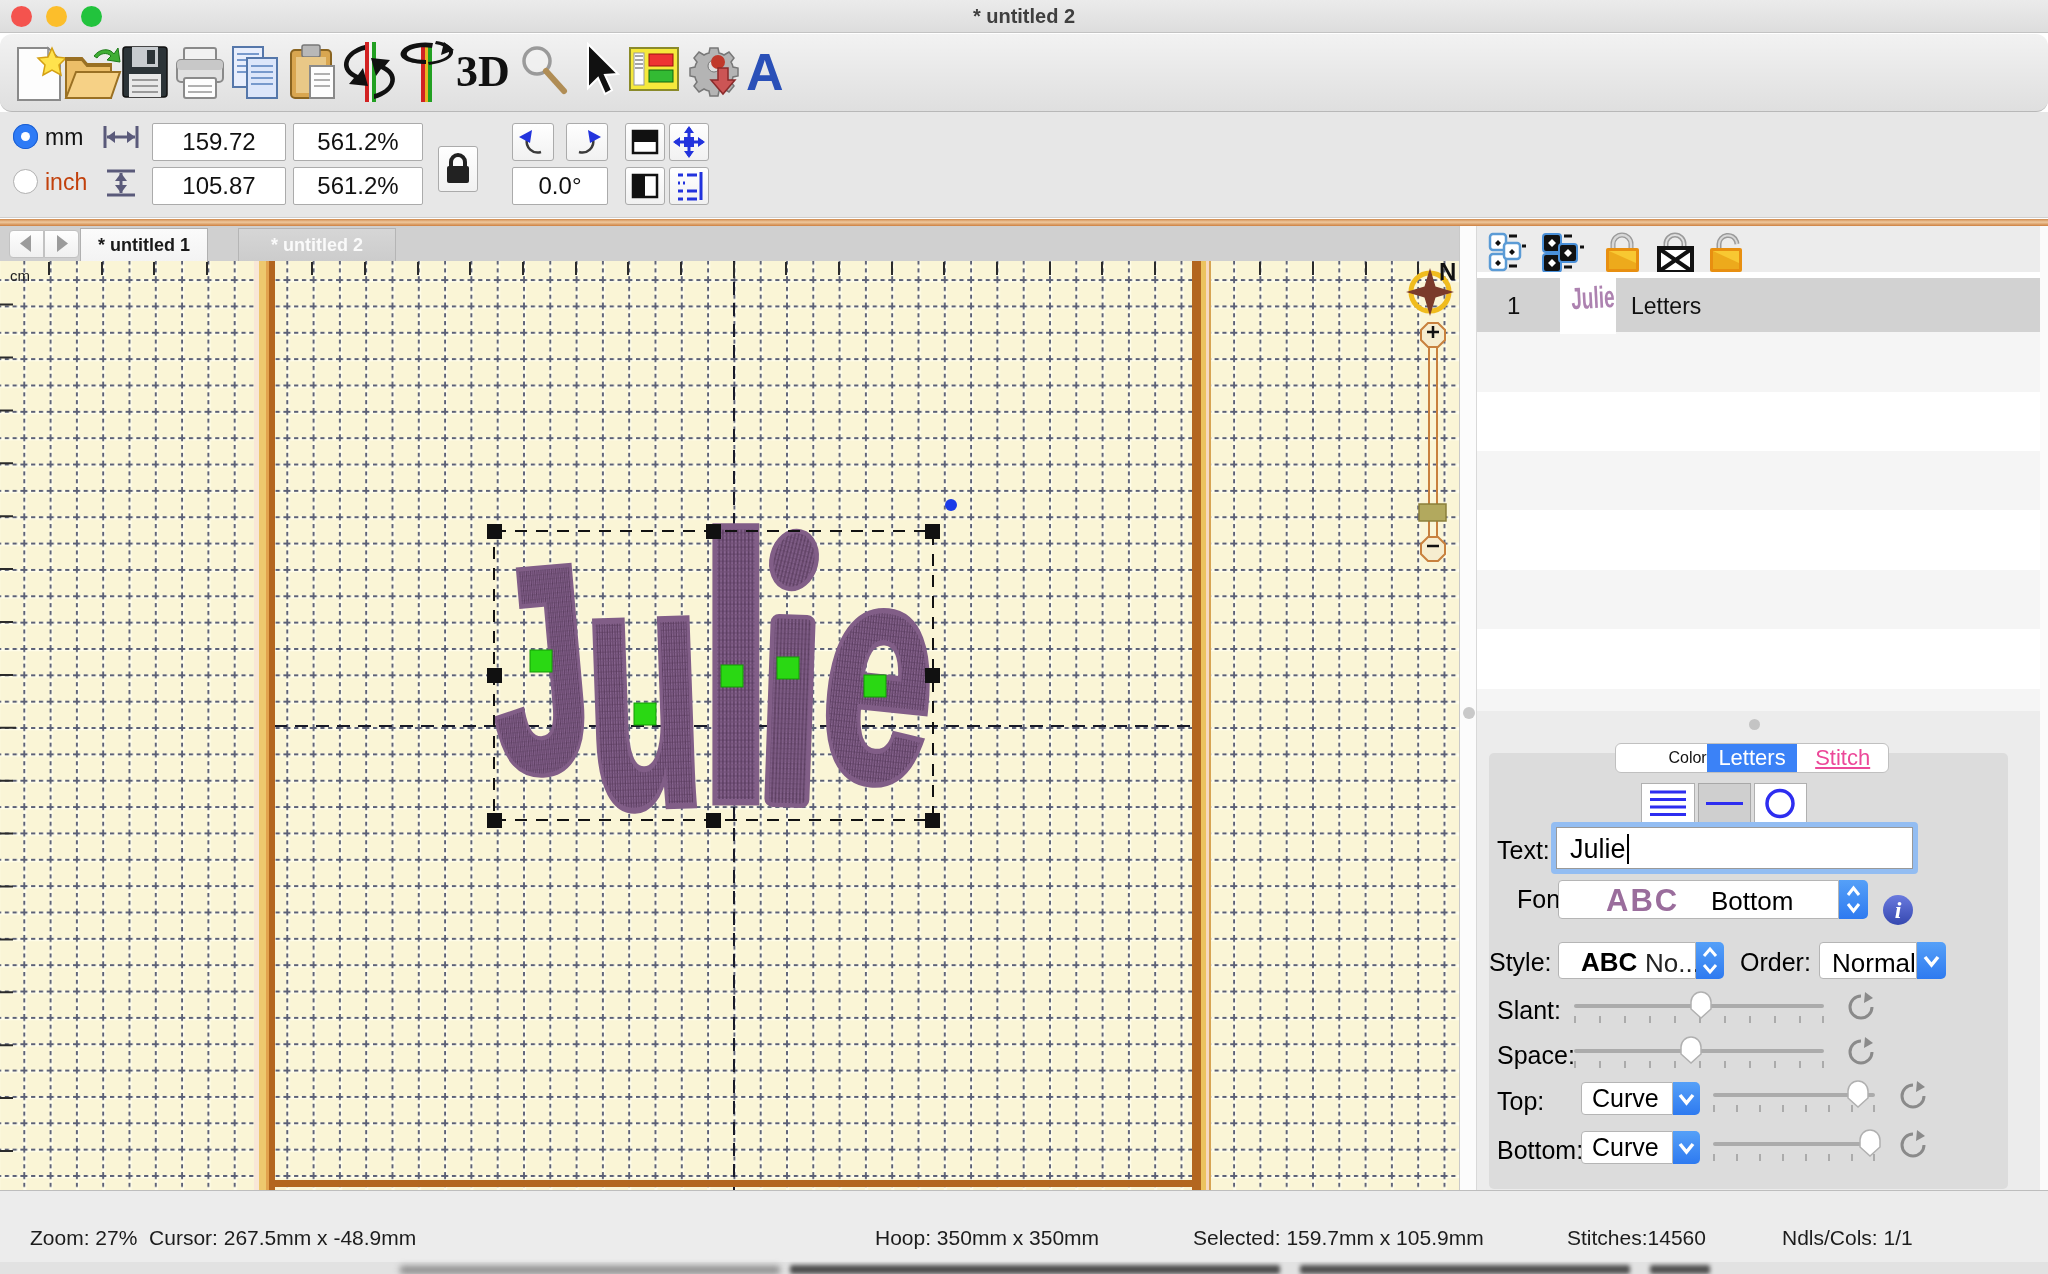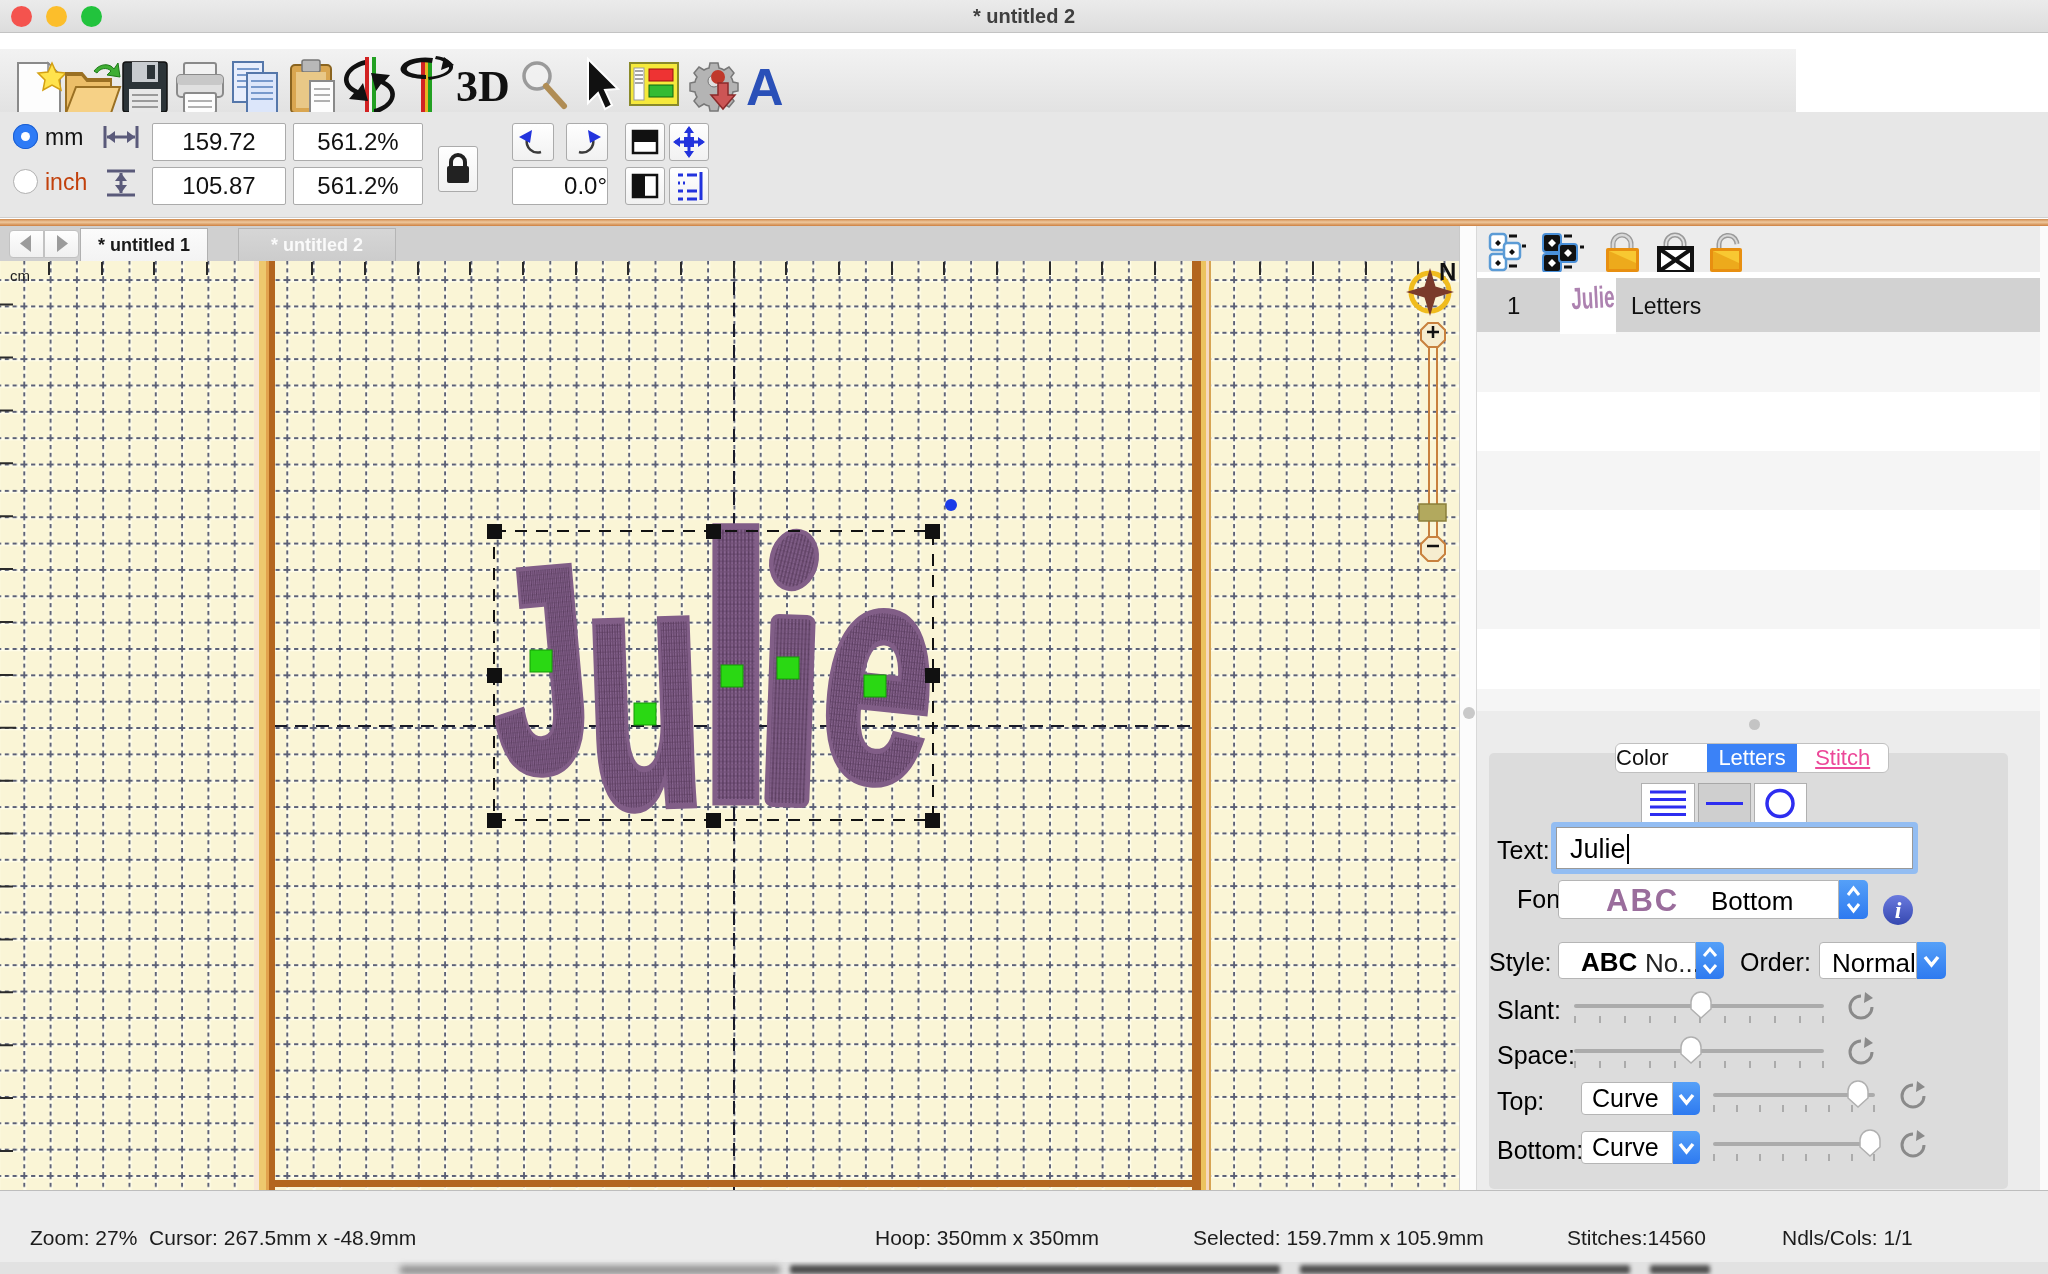--- a/index.html
+++ b/index.html
@@ -5,22 +5,22 @@
 * { margin:0; padding:0; box-sizing:border-box; }
 html,body { width:2048px; height:1274px; overflow:hidden; font-family:"Liberation Sans", sans-serif; }
 .abs { position:absolute; }
 
 #titlebar { position:absolute; left:0; top:0; width:2048px; height:33px;
   background:linear-gradient(#ebebeb,#dddddd); border-bottom:1px solid #c3c3c3;}
 .tl { position:absolute; top:6px; width:21px; height:21px; border-radius:50%; }
 #title { position:absolute; top:5px; left:0; width:2048px; text-align:center;
   font-size:20px; font-weight:700; color:#3f3f3f; }
 
-#toolbar1 { position:absolute; left:0; top:49px; width:1796px; height:78px;
-  background:linear-gradient(#f2f2f2,#dfdfdf); border-bottom:1px solid #b8b8b8; }
+#toolbar1 { position:absolute; left:0; top:34px; width:2048px; height:78px;
+  background:linear-gradient(#f2f2f2,#dfdfdf); border-bottom:1px solid #b8b8b8;border-radius:12px; }
 
 #toolbar2 { position:absolute; left:0; top:112px; width:2048px; height:106px;
   background:#e7e7e7; border-bottom:1px solid #cfcfcf; }
 .field { position:absolute; background:#fff; border:1px solid #ababab; border-radius:2px;
   font-size:24px; color:#111; text-align:center; line-height:36px; }
 .tbtn { position:absolute; background:linear-gradient(#ffffff,#f1f1f1); border:1px solid #ababab; border-radius:3px; }
 
 #odiv { position:absolute; left:0; top:219px; width:2048px; height:7px;
   background:linear-gradient(#d08a4e,#eec89d 45%,#cd8040); }
 
@@ -183,21 +183,21 @@
         <path d="M28,28 a11,11 0 0 1 -14,-13" fill="none" stroke="#3a3a3a" stroke-width="2.5"></path>
         <path d="M6,13 L19,6 L17,19 Z" fill="#2233dd"></path>
       </svg>
   </div>
   <div class="tbtn" style="left:566px; top:11px; width:42px; height:38px;">
     <svg width="40" height="36">
         <path d="M12,28 a11,11 0 0 0 14,-13" fill="none" stroke="#3a3a3a" stroke-width="2.5"></path>
         <path d="M34,13 L21,6 L23,19 Z" fill="#2233dd"></path>
       </svg>
   </div>
-  <div class="field" style="left:512px; top:55px; width:96px; height:38px;text-align:right;">0.0°</div>
+  <div class="field" style="left:512px; top:55px; width:96px; height:38px;">0.0°</div>
 
   <div class="tbtn" style="left:625px; top:11px; width:40px; height:38px;">
     <svg width="38" height="36">
         <rect x="7" y="7" width="24" height="22" fill="#fff" stroke="#111" stroke-width="2.5"></rect>
         <rect x="7" y="7" width="24" height="11" fill="#111"></rect>
       </svg>
   </div>
   <div class="tbtn" style="left:669px; top:11px; width:40px; height:38px;">
     <svg width="38" height="36">
         <path d="M19,4 v28 M5,18 h28" stroke="#2233dd" stroke-width="3"></path>
@@ -379,21 +379,21 @@
         <svg width="56" height="56">
           <text x="35" y="30" font-size="25" font-weight="700" fill="#ad82b0" text-anchor="middle" transform="translate(28,28) rotate(-3) scale(0.76,1.22) translate(-28,-28)" font-family="Liberation Sans, sans-serif">Julie</text>
         </svg>
       </div>
       <span style="position:absolute; left:154px; top:15px; font-size:23px; color:#111;">Letters</span>
     </div>
   </div>
   <div style="position:absolute; left:290px; top:493px; width:11px; height:11px; border-radius:50%; background:#c4c4c4;"></div>
 
   <div style="position:absolute; left:156px; top:517px; width:274px; height:30px; background:#fff; border:1px solid #c0c0c0; border-radius:6px; overflow:hidden; display:flex; z-index:5;">
-    <div style="flex:1; text-align:left; font-size:22px; line-height:28px; color:#111;">Color</div>
+    <div style="flex:1; text-align:right; font-size:16px; line-height:28px; color:#111;">Color</div>
     <div style="flex:1; text-align:center; font-size:22px; line-height:28px; color:#fff; background:#3b82f7;">Letters</div>
     <div style="flex:1; text-align:center; font-size:22px; line-height:28px; color:#ec4899;text-decoration:underline;">Stitch</div>
   </div>
   <div style="position:absolute; left:581px; top:0px; width:8px; height:964px; background:#fbfbfb;"></div>
   <div id="panel">
 
     <div style="position:absolute; left:152px; top:30px; width:54px; height:41px; background:#fff; border:1px solid #b0b0b0;">
       <svg width="52" height="39">
           <path d="M8,8 H44 M8,15.5 H44 M8,23 H44 M8,30.5 H44" stroke="#2d2df0" stroke-width="3"></path>
         </svg>

